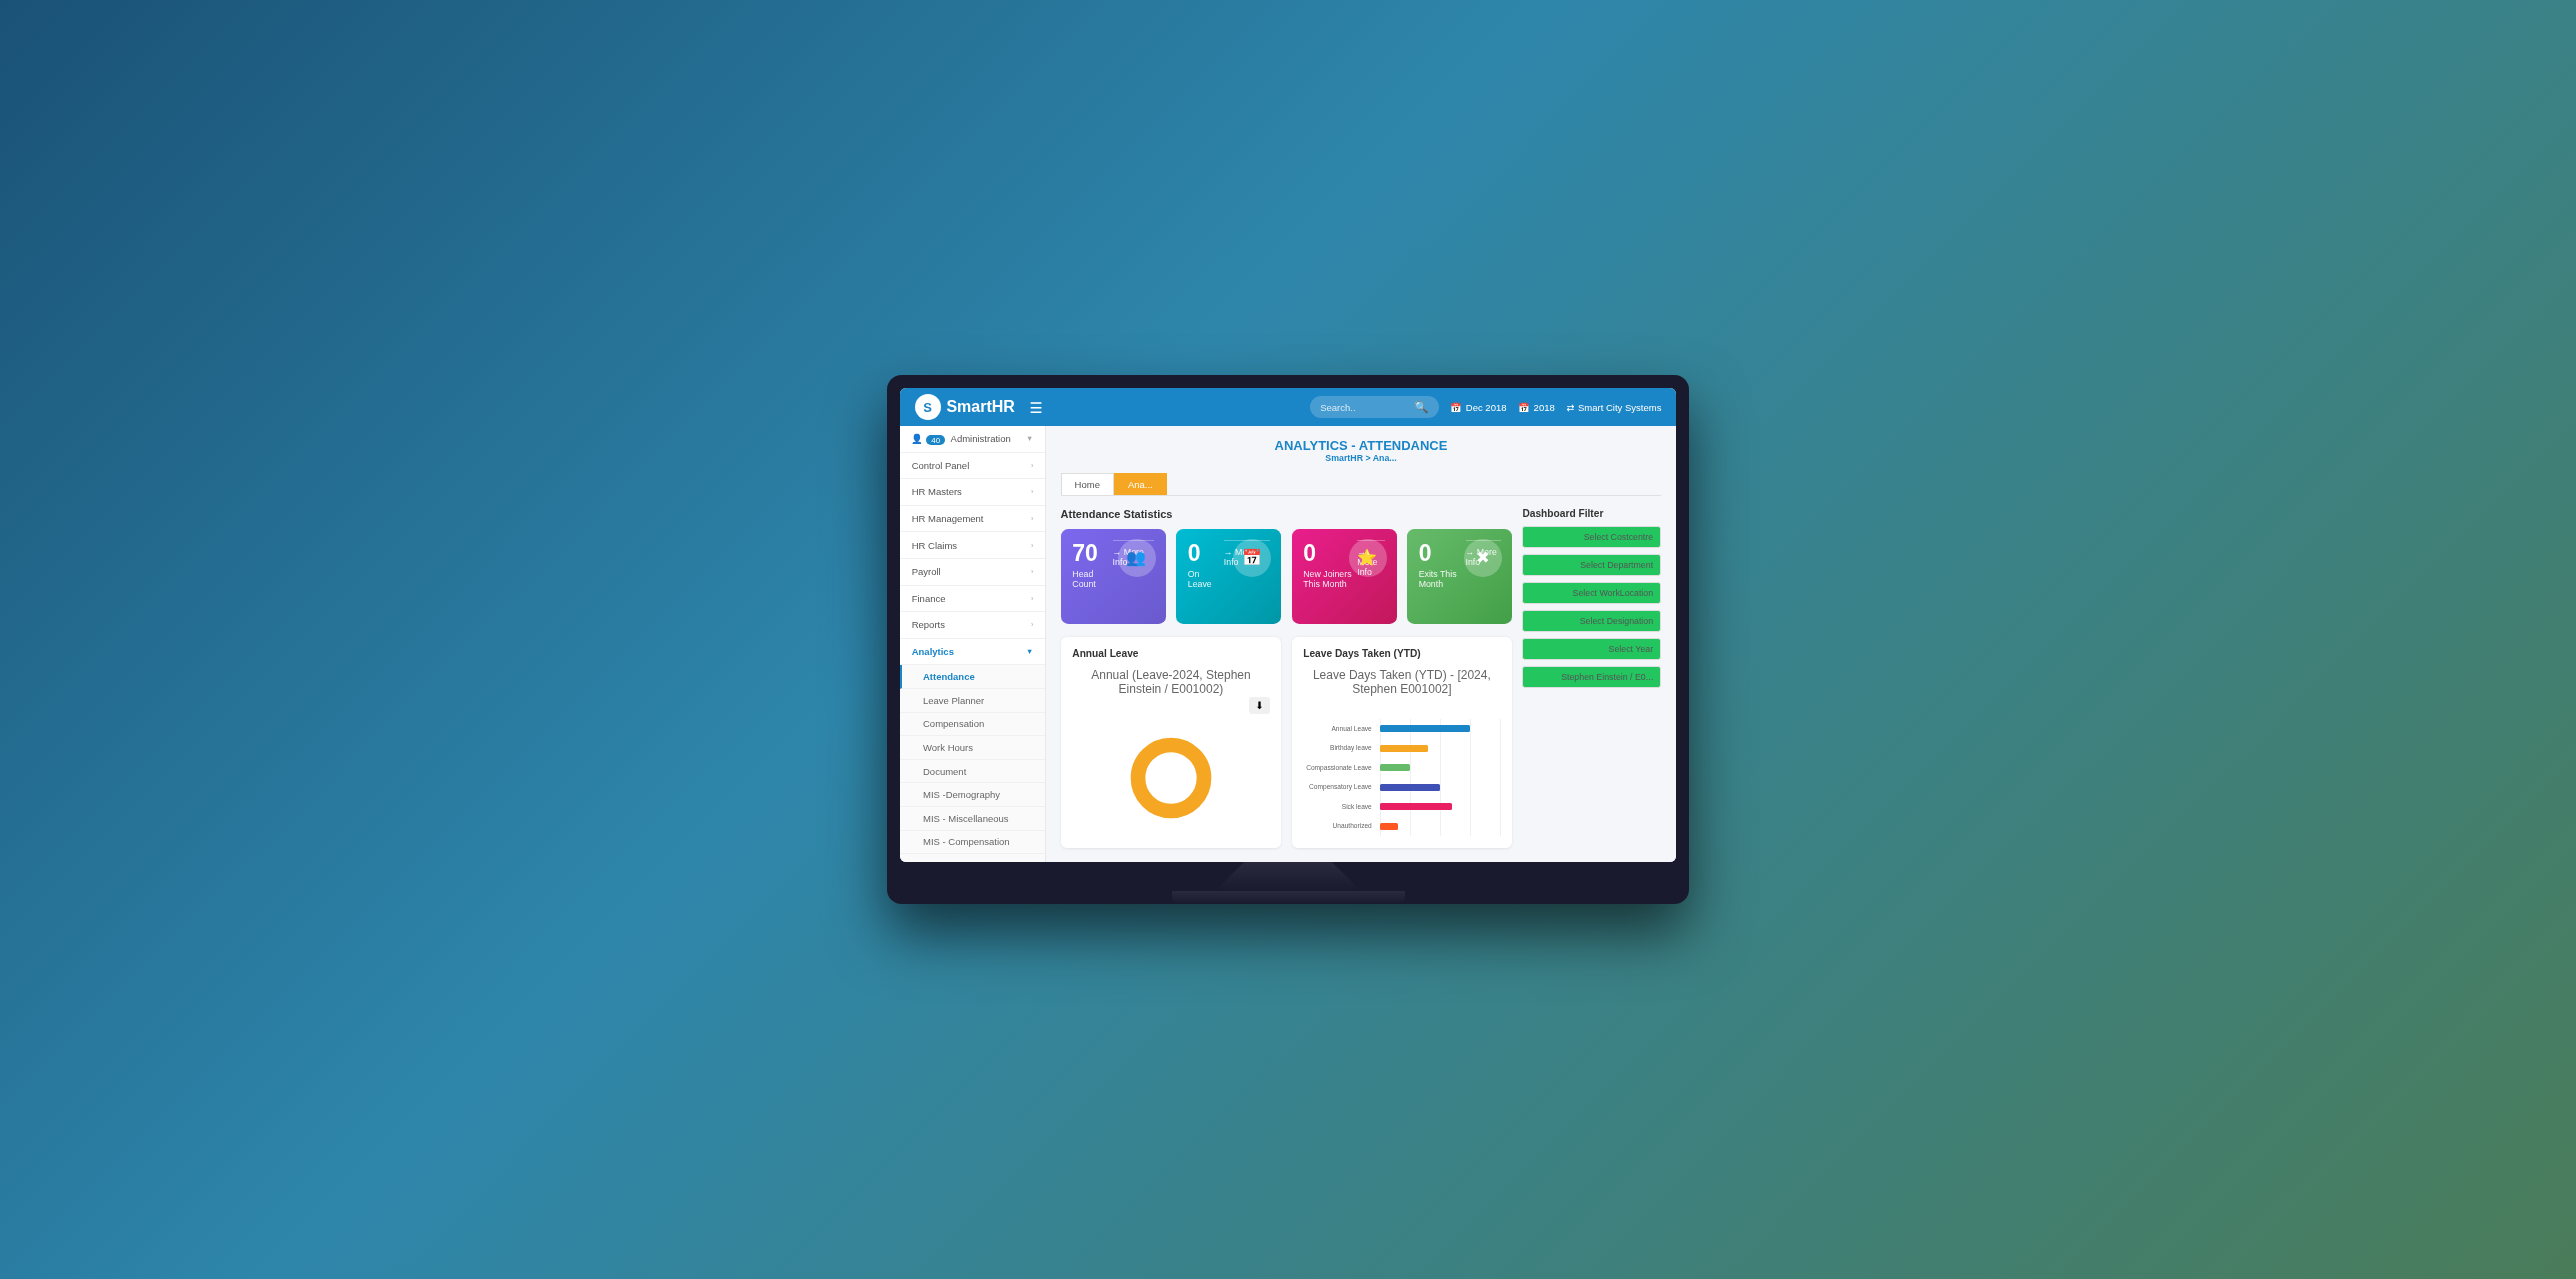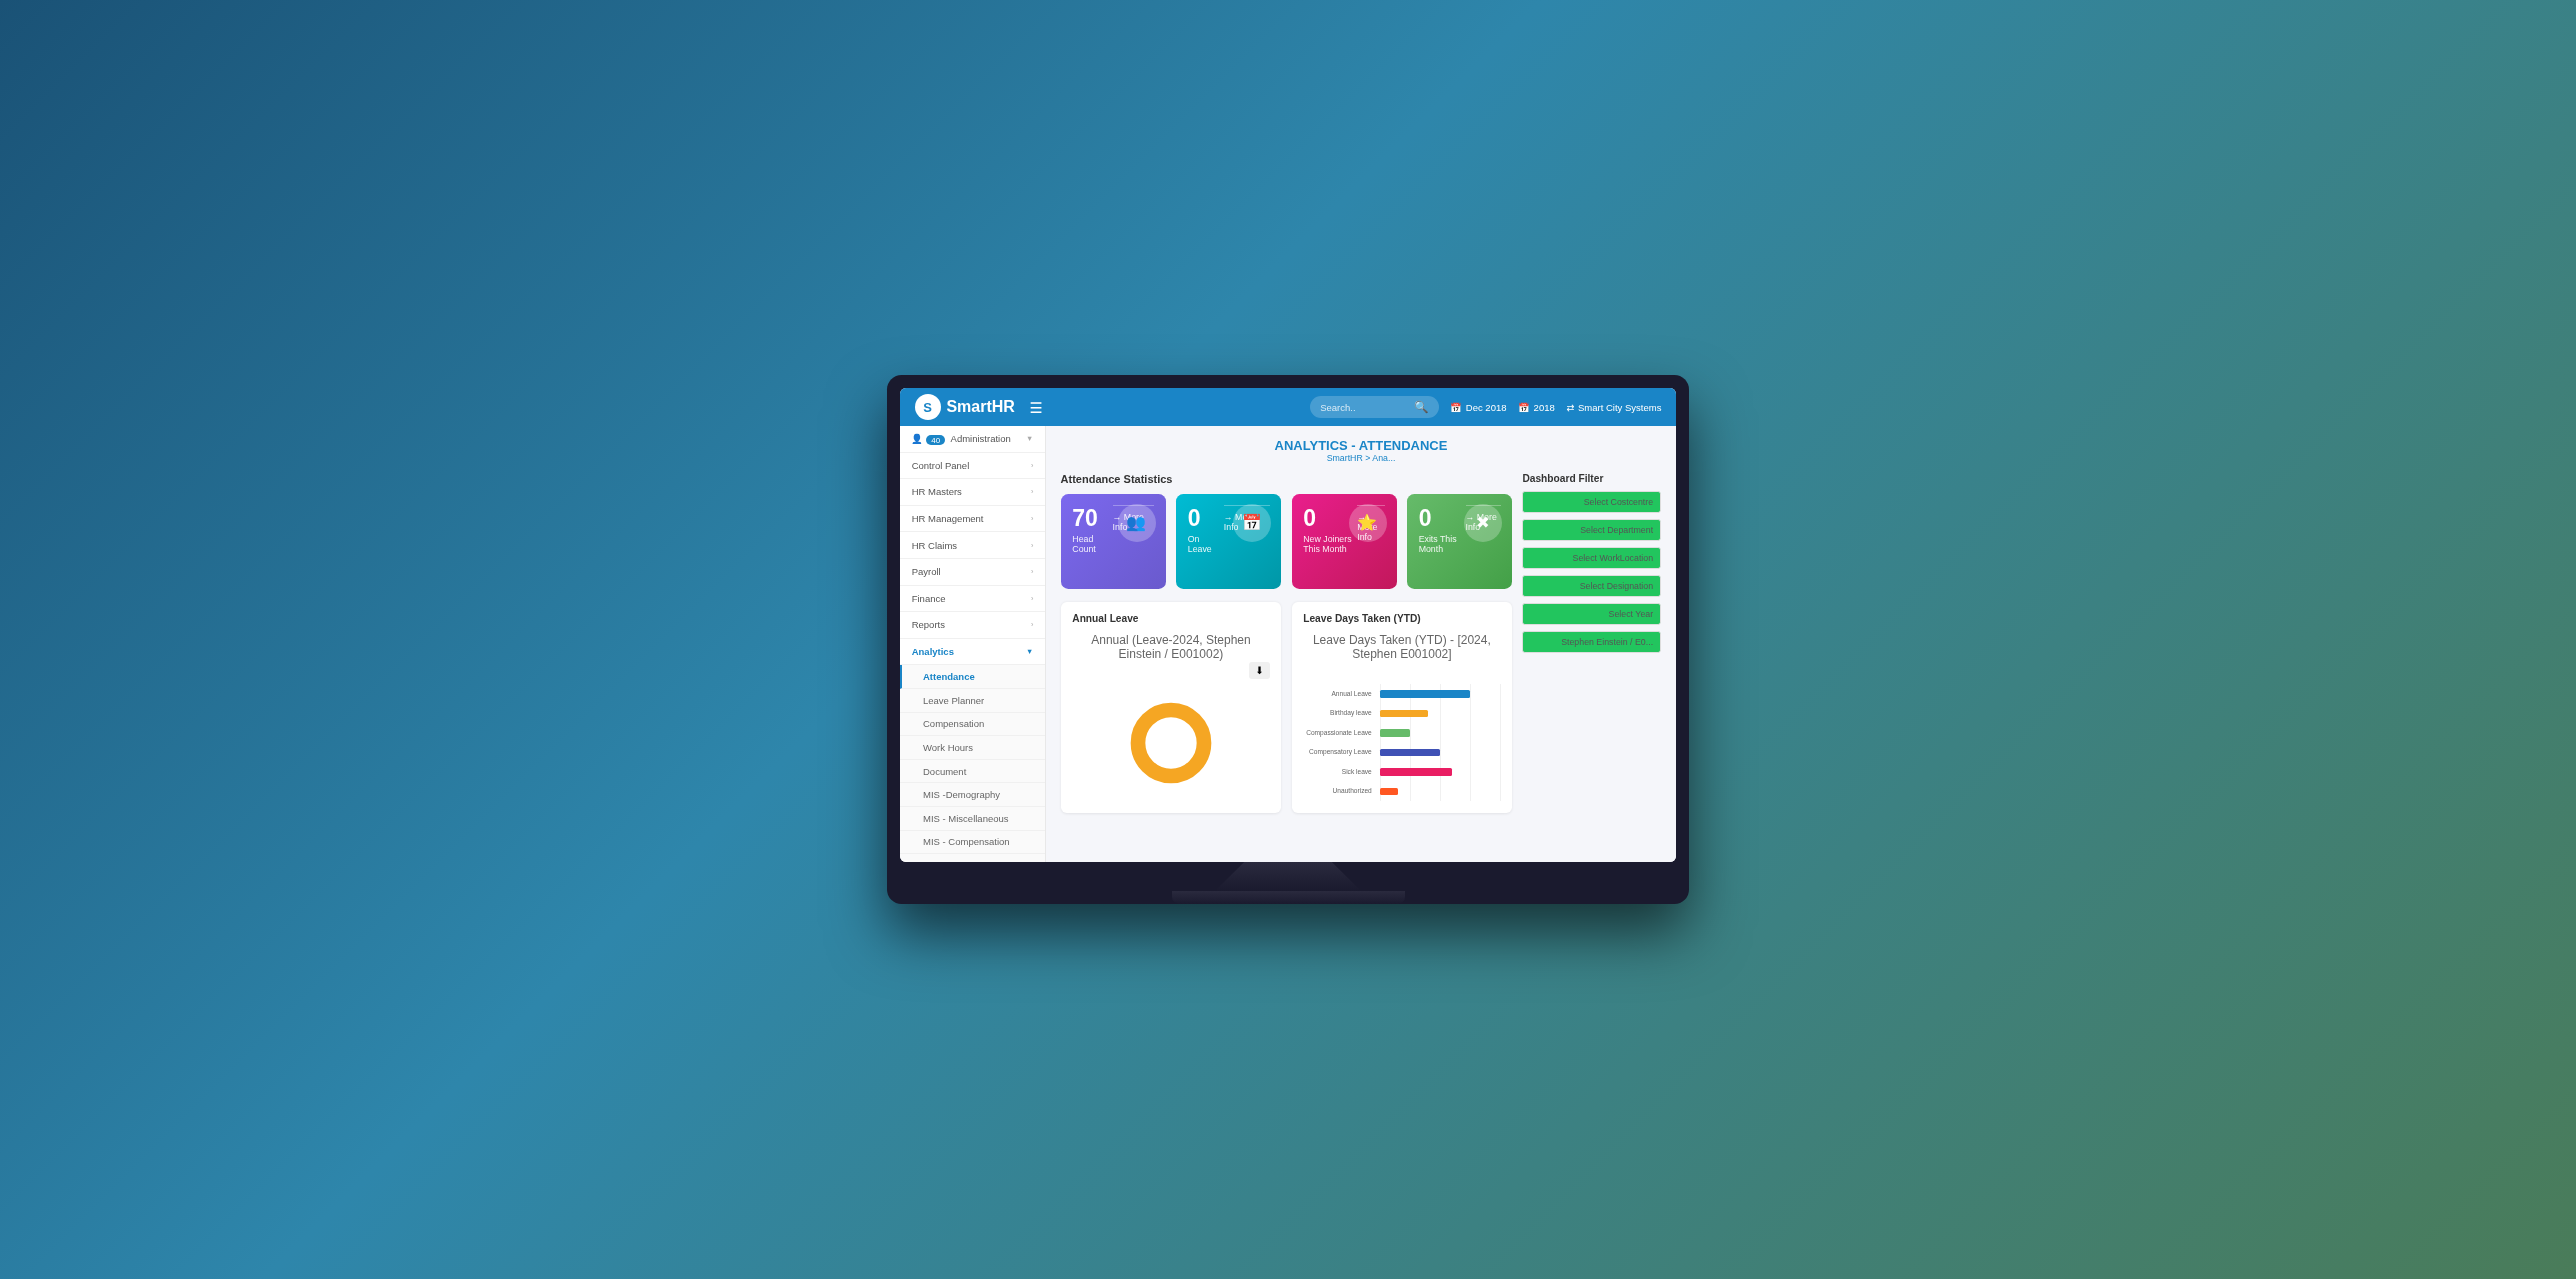--- a/index.html
+++ b/index.html
@@ -181,21 +181,21 @@
     .page-title {
       font-size: 13px;
       font-weight: 600;
       color: #333;
     }
     .page-title span { color: #1a85c7; }
     .breadcrumb {
       font-size: 8.8px;
       color: #888;
     }
-    .breadcrumb span { color: #1a85c7; }
+    .breadcrumb span { color: #1a85c7; font-weight: bold; }
 
     
     .tabs-row {
       display: flex;
       gap: 0;
       margin-bottom: 11.7px;
       border-bottom: 1.5px solid #e0e0e0;
     }
     .tab {
       padding: 5.1px 13px;
@@ -499,20 +499,24 @@
 
         <div class="page-header">
           <h1 class="page-title">
             <span>ANALYTICS - </span><span style="color:#1a85c7;">ATTENDANCE</span>
           </h1>
           <div class="breadcrumb">
             <span>SmartHR &gt; Ana...</span>
           </div>
         </div>
 
+        <div class="tabs-row">
+          <div class="tab">Home</div>
+          <div class="tab active">Ana...</div>
+        </div>
 
         <div class="dashboard-layout">
           <div class="dashboard-main">
 
             <div class="stats-section">
               <div class="stats-title">Attendance Statistics</div>
               <div class="stats-cards">
 
                 <div class="stat-card purple">
                   <div>

